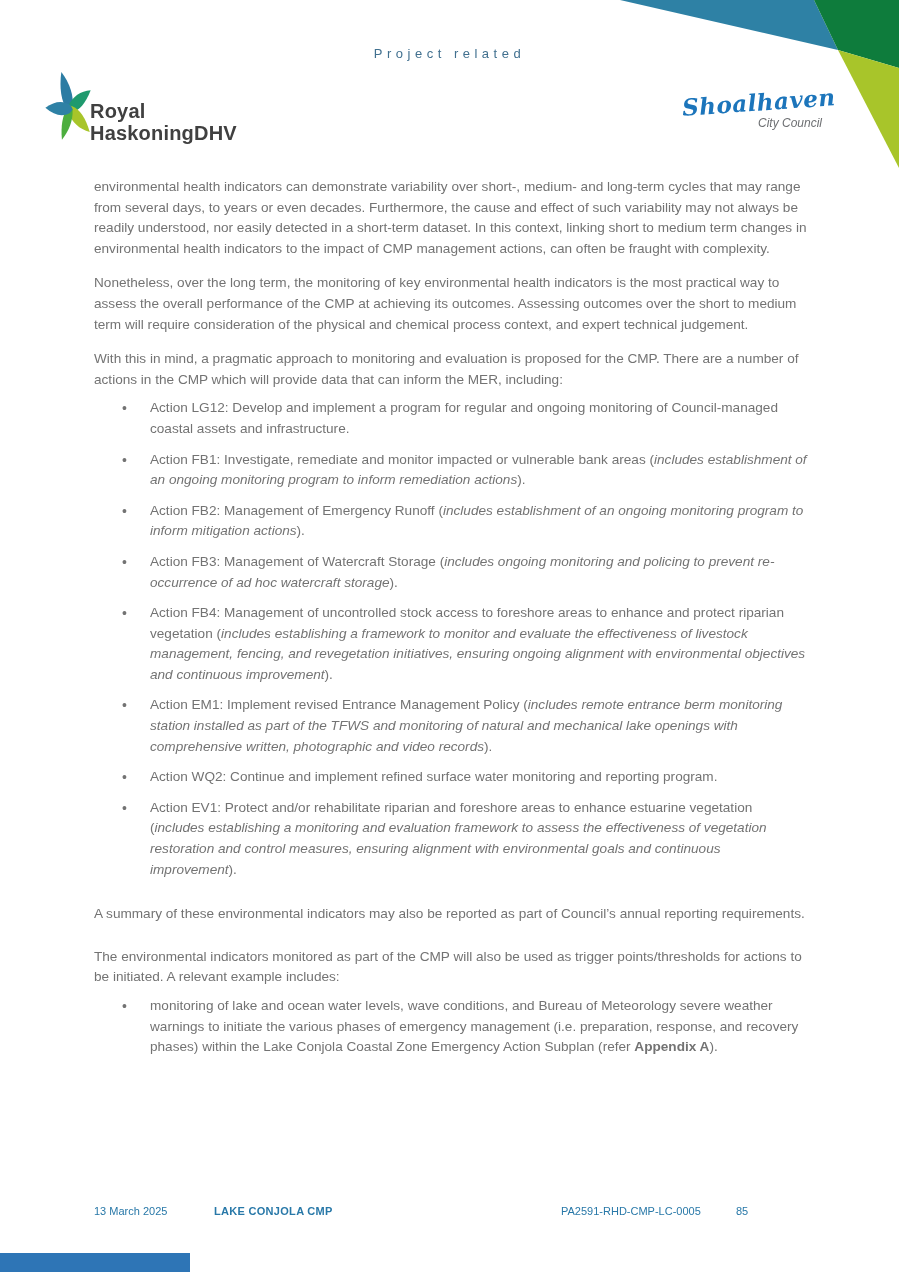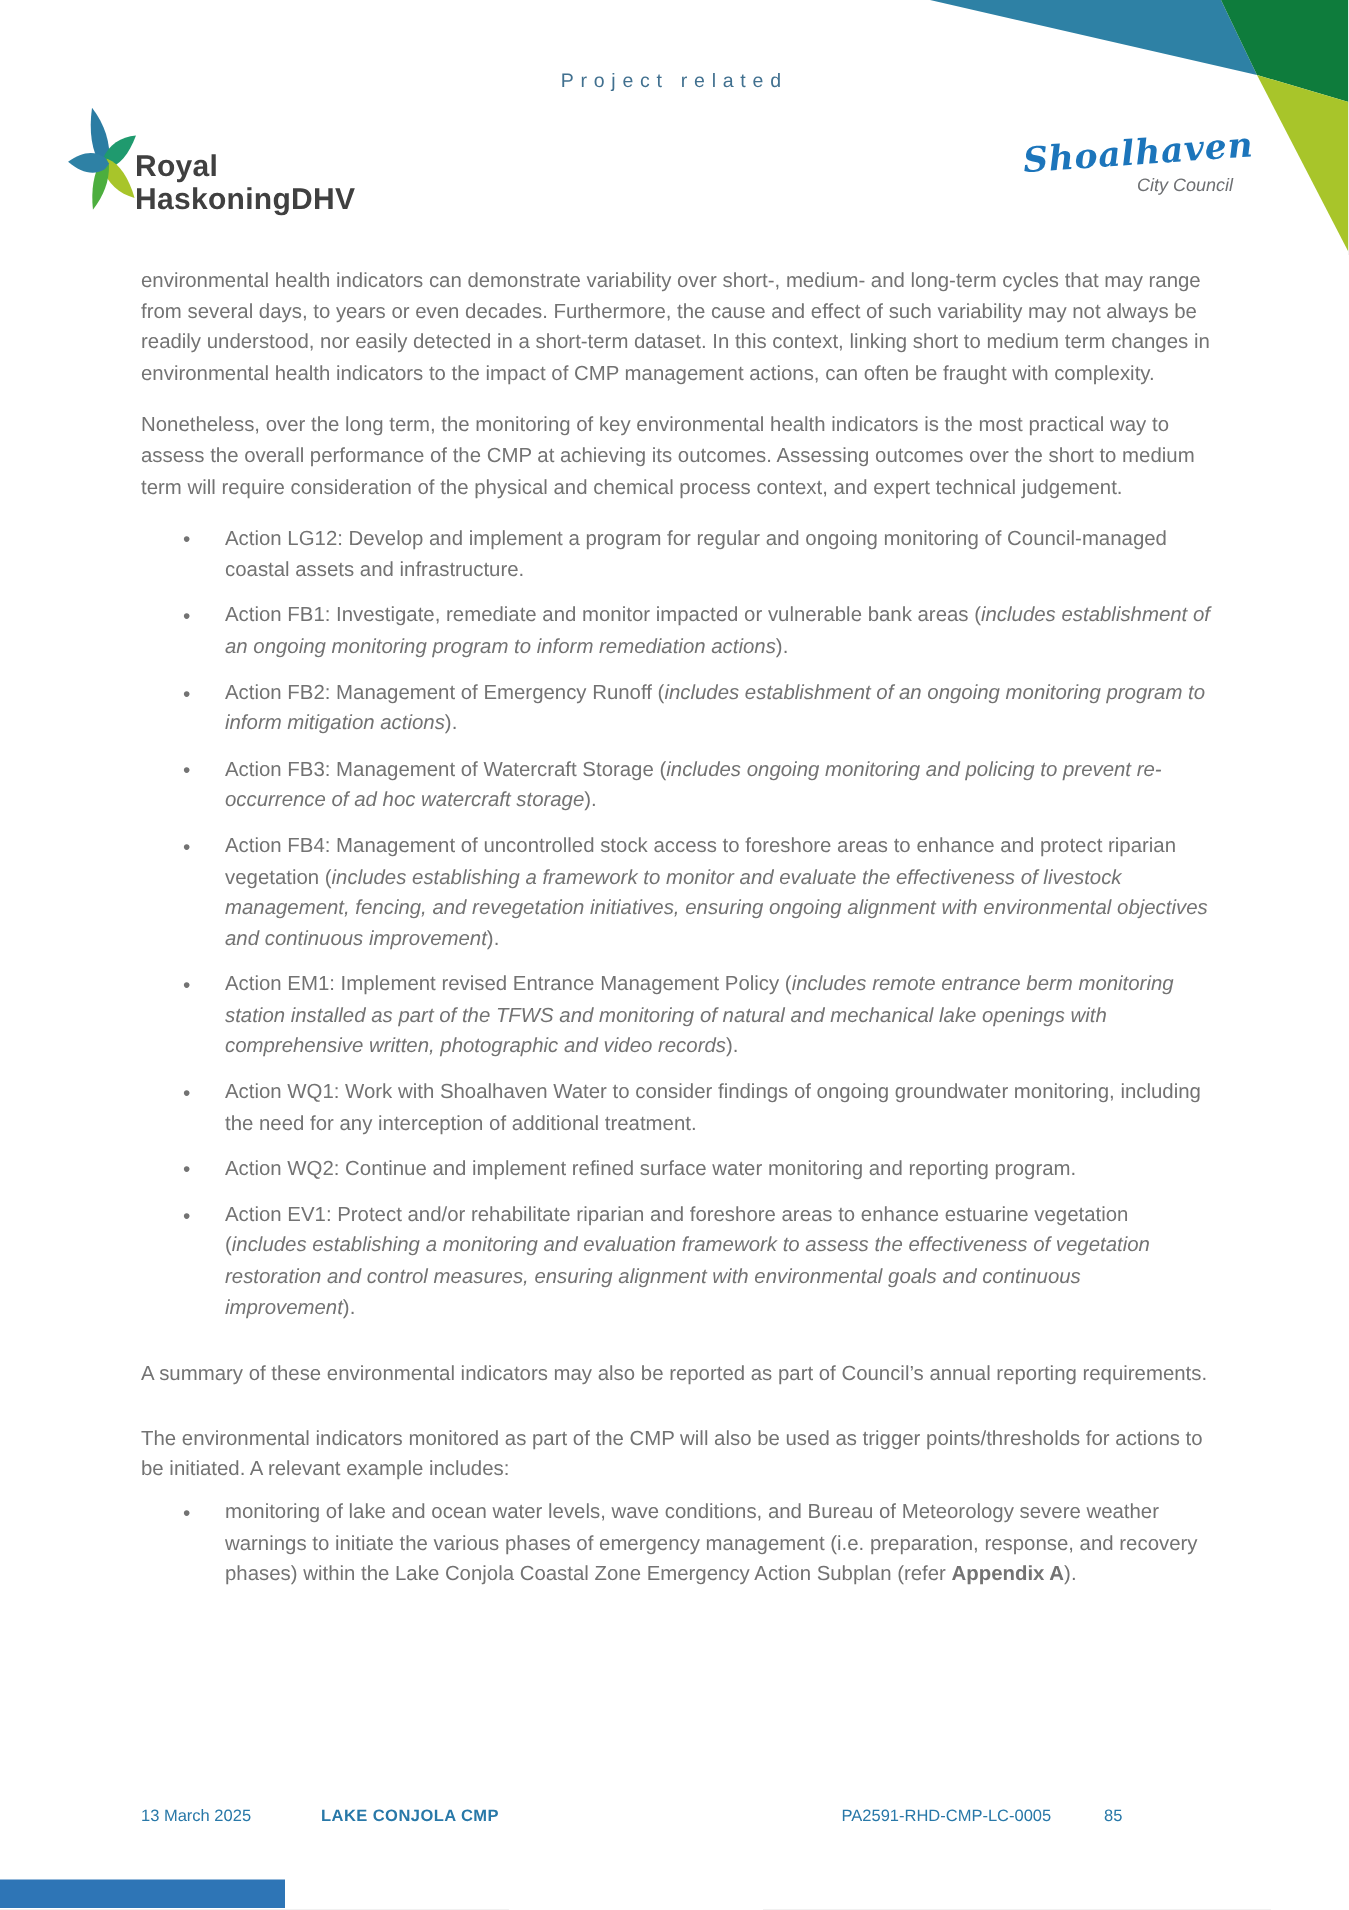--- a/index.html
+++ b/index.html
@@ -115,29 +115,29 @@
   </div>
 
   <div class="council-logo">
     <span class="council-script">Shoalhaven</span>
     <span class="council-sub">City Council</span>
   </div>
 
   <div class="content">
     <p>environmental health indicators can demonstrate variability over short-, medium- and long-term cycles that may range from several days, to years or even decades. Furthermore, the cause and effect of such variability may not always be readily understood, nor easily detected in a short-term dataset. In this context, linking short to medium term changes in environmental health indicators to the impact of CMP management actions, can often be fraught with complexity.</p>
     <p>Nonetheless, over the long term, the monitoring of key environmental health indicators is the most practical way to assess the overall performance of the CMP at achieving its outcomes. Assessing outcomes over the short to medium term will require consideration of the physical and chemical process context, and expert technical judgement.</p>
+    <p class="tight">With this in mind, a pragmatic approach to monitoring and evaluation is proposed for the CMP. There are a number of actions in the CMP which will provide data that can inform the MER, including:</p>
 
     <ul class="bullets">
         <li><span>Action LG12: Develop and implement a program for regular and ongoing monitoring of Council-managed coastal assets and infrastructure.</span></li>
         <li><span>Action FB1: Investigate, remediate and monitor impacted or vulnerable bank areas (</span><i>includes establishment of an ongoing monitoring program to inform remediation actions</i><span>).</span></li>
         <li><span>Action FB2: Management of Emergency Runoff (</span><i>includes establishment of an ongoing monitoring program to inform mitigation actions</i><span>).</span></li>
         <li><span>Action FB3: Management of Watercraft Storage (</span><i>includes ongoing monitoring and policing to prevent re-occurrence of ad hoc watercraft storage</i><span>).</span></li>
         <li><span>Action FB4: Management of uncontrolled stock access to foreshore areas to enhance and protect riparian vegetation (</span><i>includes establishing a framework to monitor and evaluate the effectiveness of livestock management, fencing, and revegetation initiatives, ensuring ongoing alignment with environmental objectives and continuous improvement</i><span>).</span></li>
         <li><span>Action EM1: Implement revised Entrance Management Policy (</span><i>includes remote entrance berm monitoring station installed as part of the TFWS and monitoring of natural and mechanical lake openings with comprehensive written, photographic and video records</i><span>).</span></li>
-        <li><span>Action WQ1: Work with Shoalhaven Water to consider findings of ongoing groundwater monitoring, including the need for any interception of additional treatment.</span></li>
         <li><span>Action WQ2: Continue and implement refined surface water monitoring and reporting program.</span></li>
         <li><span>Action EV1: Protect and/or rehabilitate riparian and foreshore areas to enhance estuarine vegetation (</span><i>includes establishing a monitoring and evaluation framework to assess the effectiveness of vegetation restoration and control measures, ensuring alignment with environmental goals and continuous improvement</i><span>).</span></li>
       </ul>
 
     <div class="gap-lg"></div>
     <p>A summary of these environmental indicators may also be reported as part of Council’s annual reporting requirements.</p>
 
     <div class="gap-lg"></div>
     <p class="tight">The environmental indicators monitored as part of the CMP will also be used as trigger points/thresholds for actions to be initiated. A relevant example includes:</p>
 

